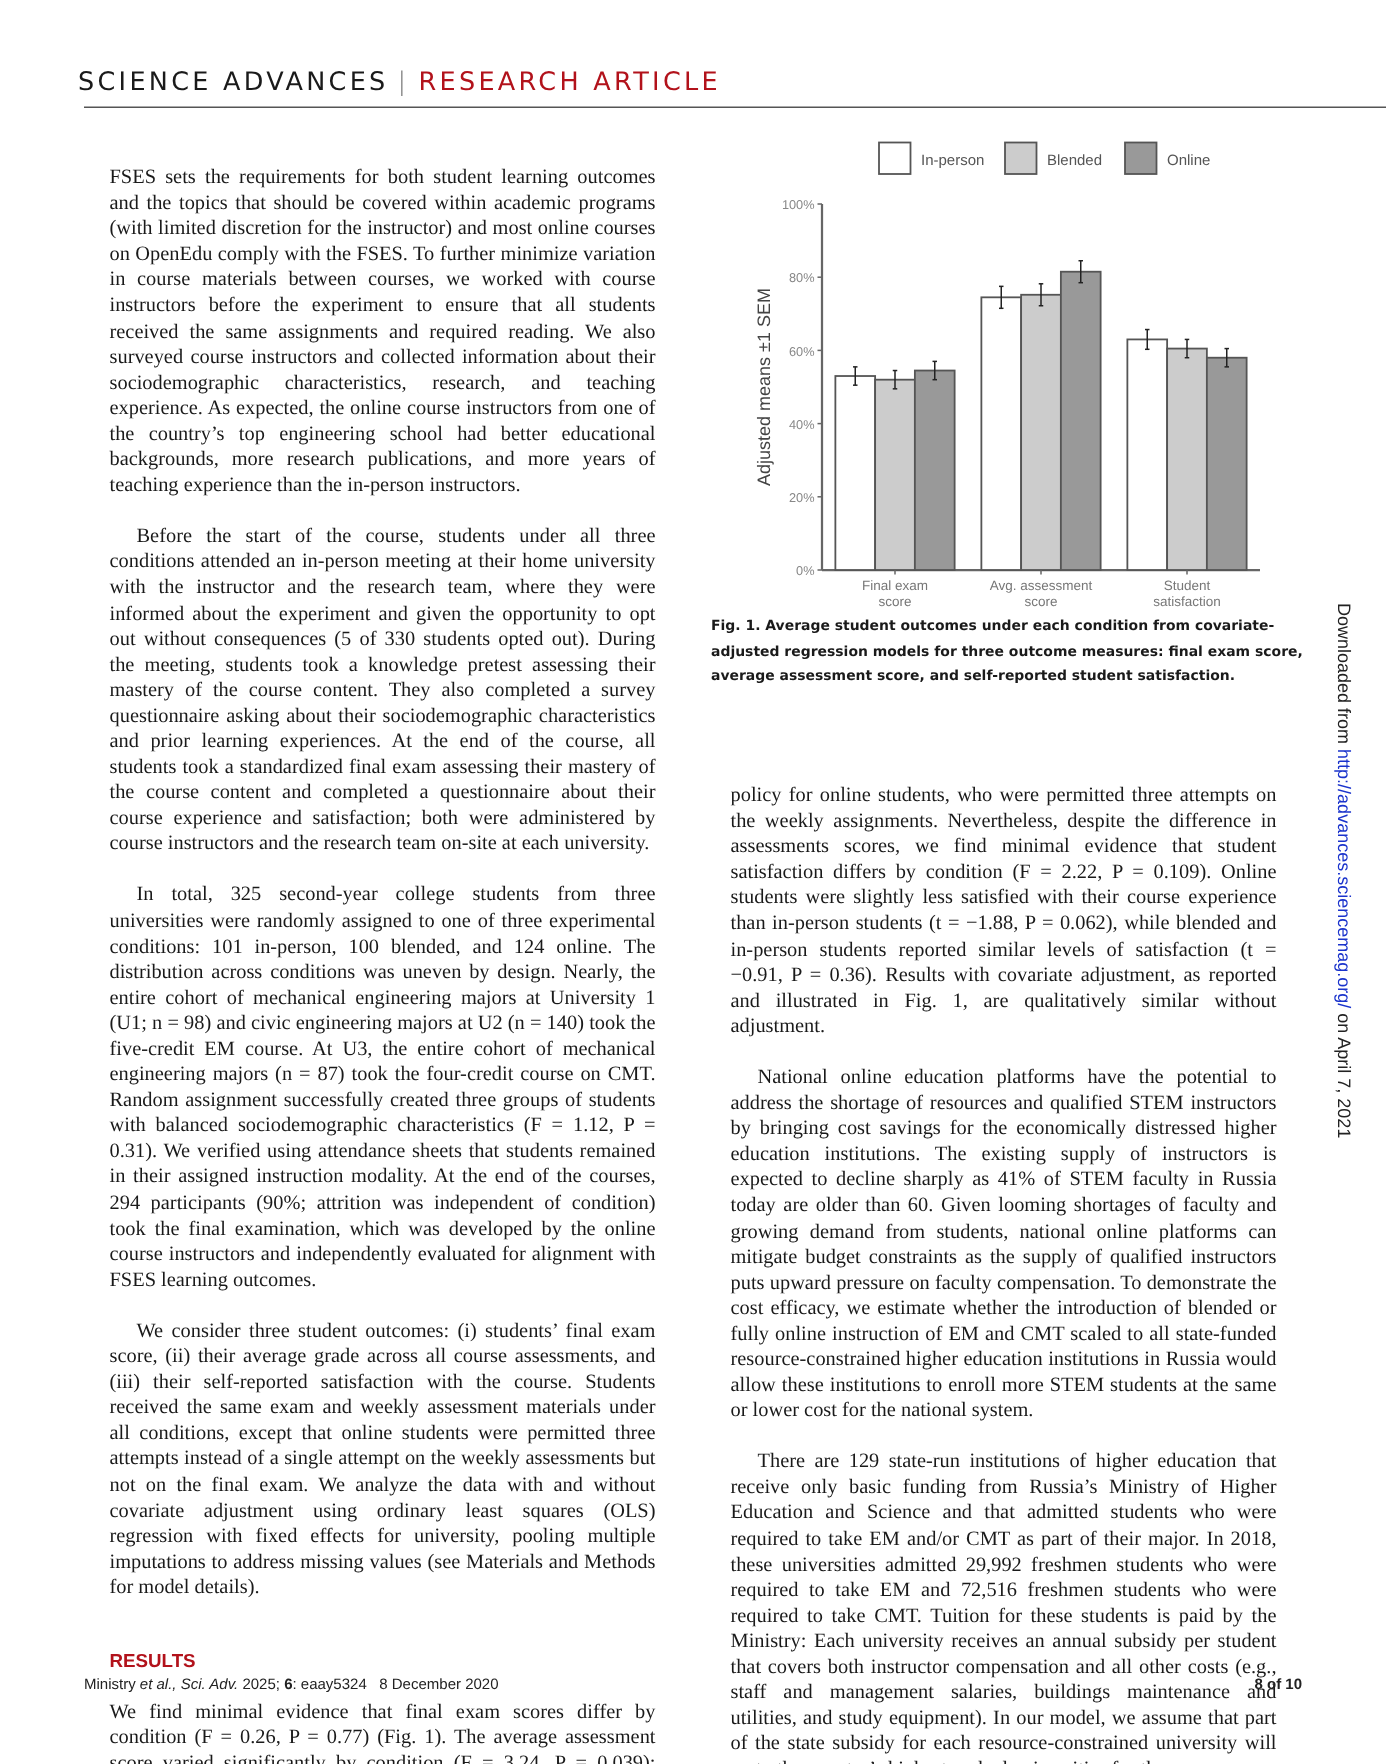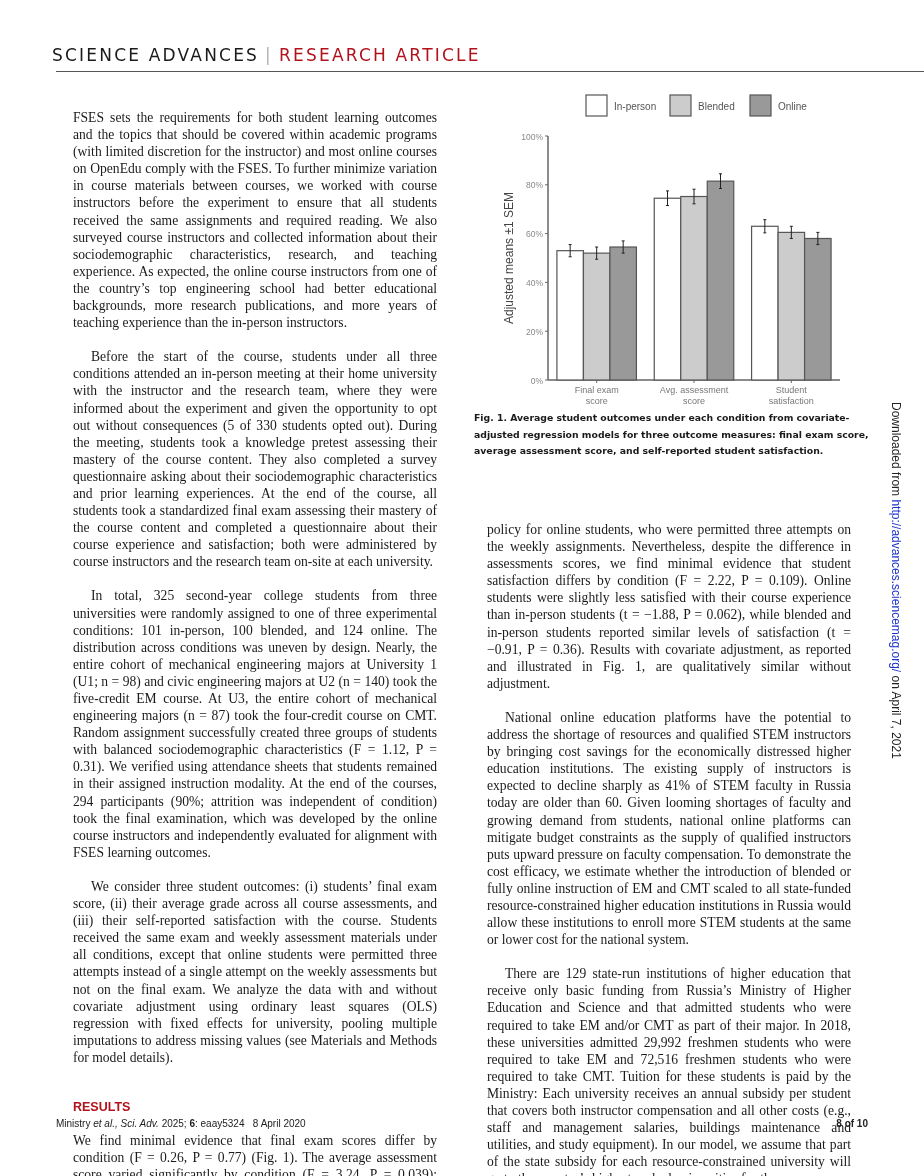--- a/index.html
+++ b/index.html
@@ -117,19 +117,19 @@
   <p class="indent">National online education platforms have the potential to address the shortage of resources and qualified STEM instructors by bringing cost savings for the economically distressed higher education institutions. The existing supply of instructors is expected to decline sharply as 41% of STEM faculty in Russia today are older than 60. Given looming shortages of faculty and growing demand from students, national online platforms can mitigate budget constraints as the supply of qualified instructors puts upward pressure on faculty compensation. To demonstrate the cost efficacy, we estimate whether the introduction of blended or fully online instruction of EM and CMT scaled to all state-funded resource-constrained higher education institutions in Russia would allow these institutions to enroll more STEM students at the same or lower cost for the national system.</p>
   <p class="indent">There are 129 state-run institutions of higher education that receive only basic funding from Russia’s Ministry of Higher Education and Science and that admitted students who were required to take EM and/or CMT as part of their major. In 2018, these universities admitted 29,992 freshmen students who were required to take EM and 72,516 freshmen students who were required to take CMT. Tuition for these students is paid by the Ministry: Each university receives an annual subsidy per student that covers both instructor compensation and all other costs (e.g., staff and management salaries, buildings maintenance and utilities, and study equipment). In our model, we assume that part of the state subsidy for each resource-constrained university will go to the country’s highest ranked universities for the</p>
 </div>
 
 <div class="footer-left">
   <span>Ministry</span>
   <i>et al.,</i>
   <i>Sci. Adv.</i>
   <span>2025;</span>
   <b>6</b><span>: eaay5324</span>
-  &nbsp;&nbsp;<span>8 April 2020</span>
+  &nbsp;&nbsp;<span>8 December 2020</span>
 </div>
 <div class="footer-right">8 of 10</div>
 
 <div class="side-note">
   <span>Downloaded from </span><span class="link">http://advances.sciencemag.org/</span><span> on April 7, 2021</span>
 </div>
 
 </body></html>

